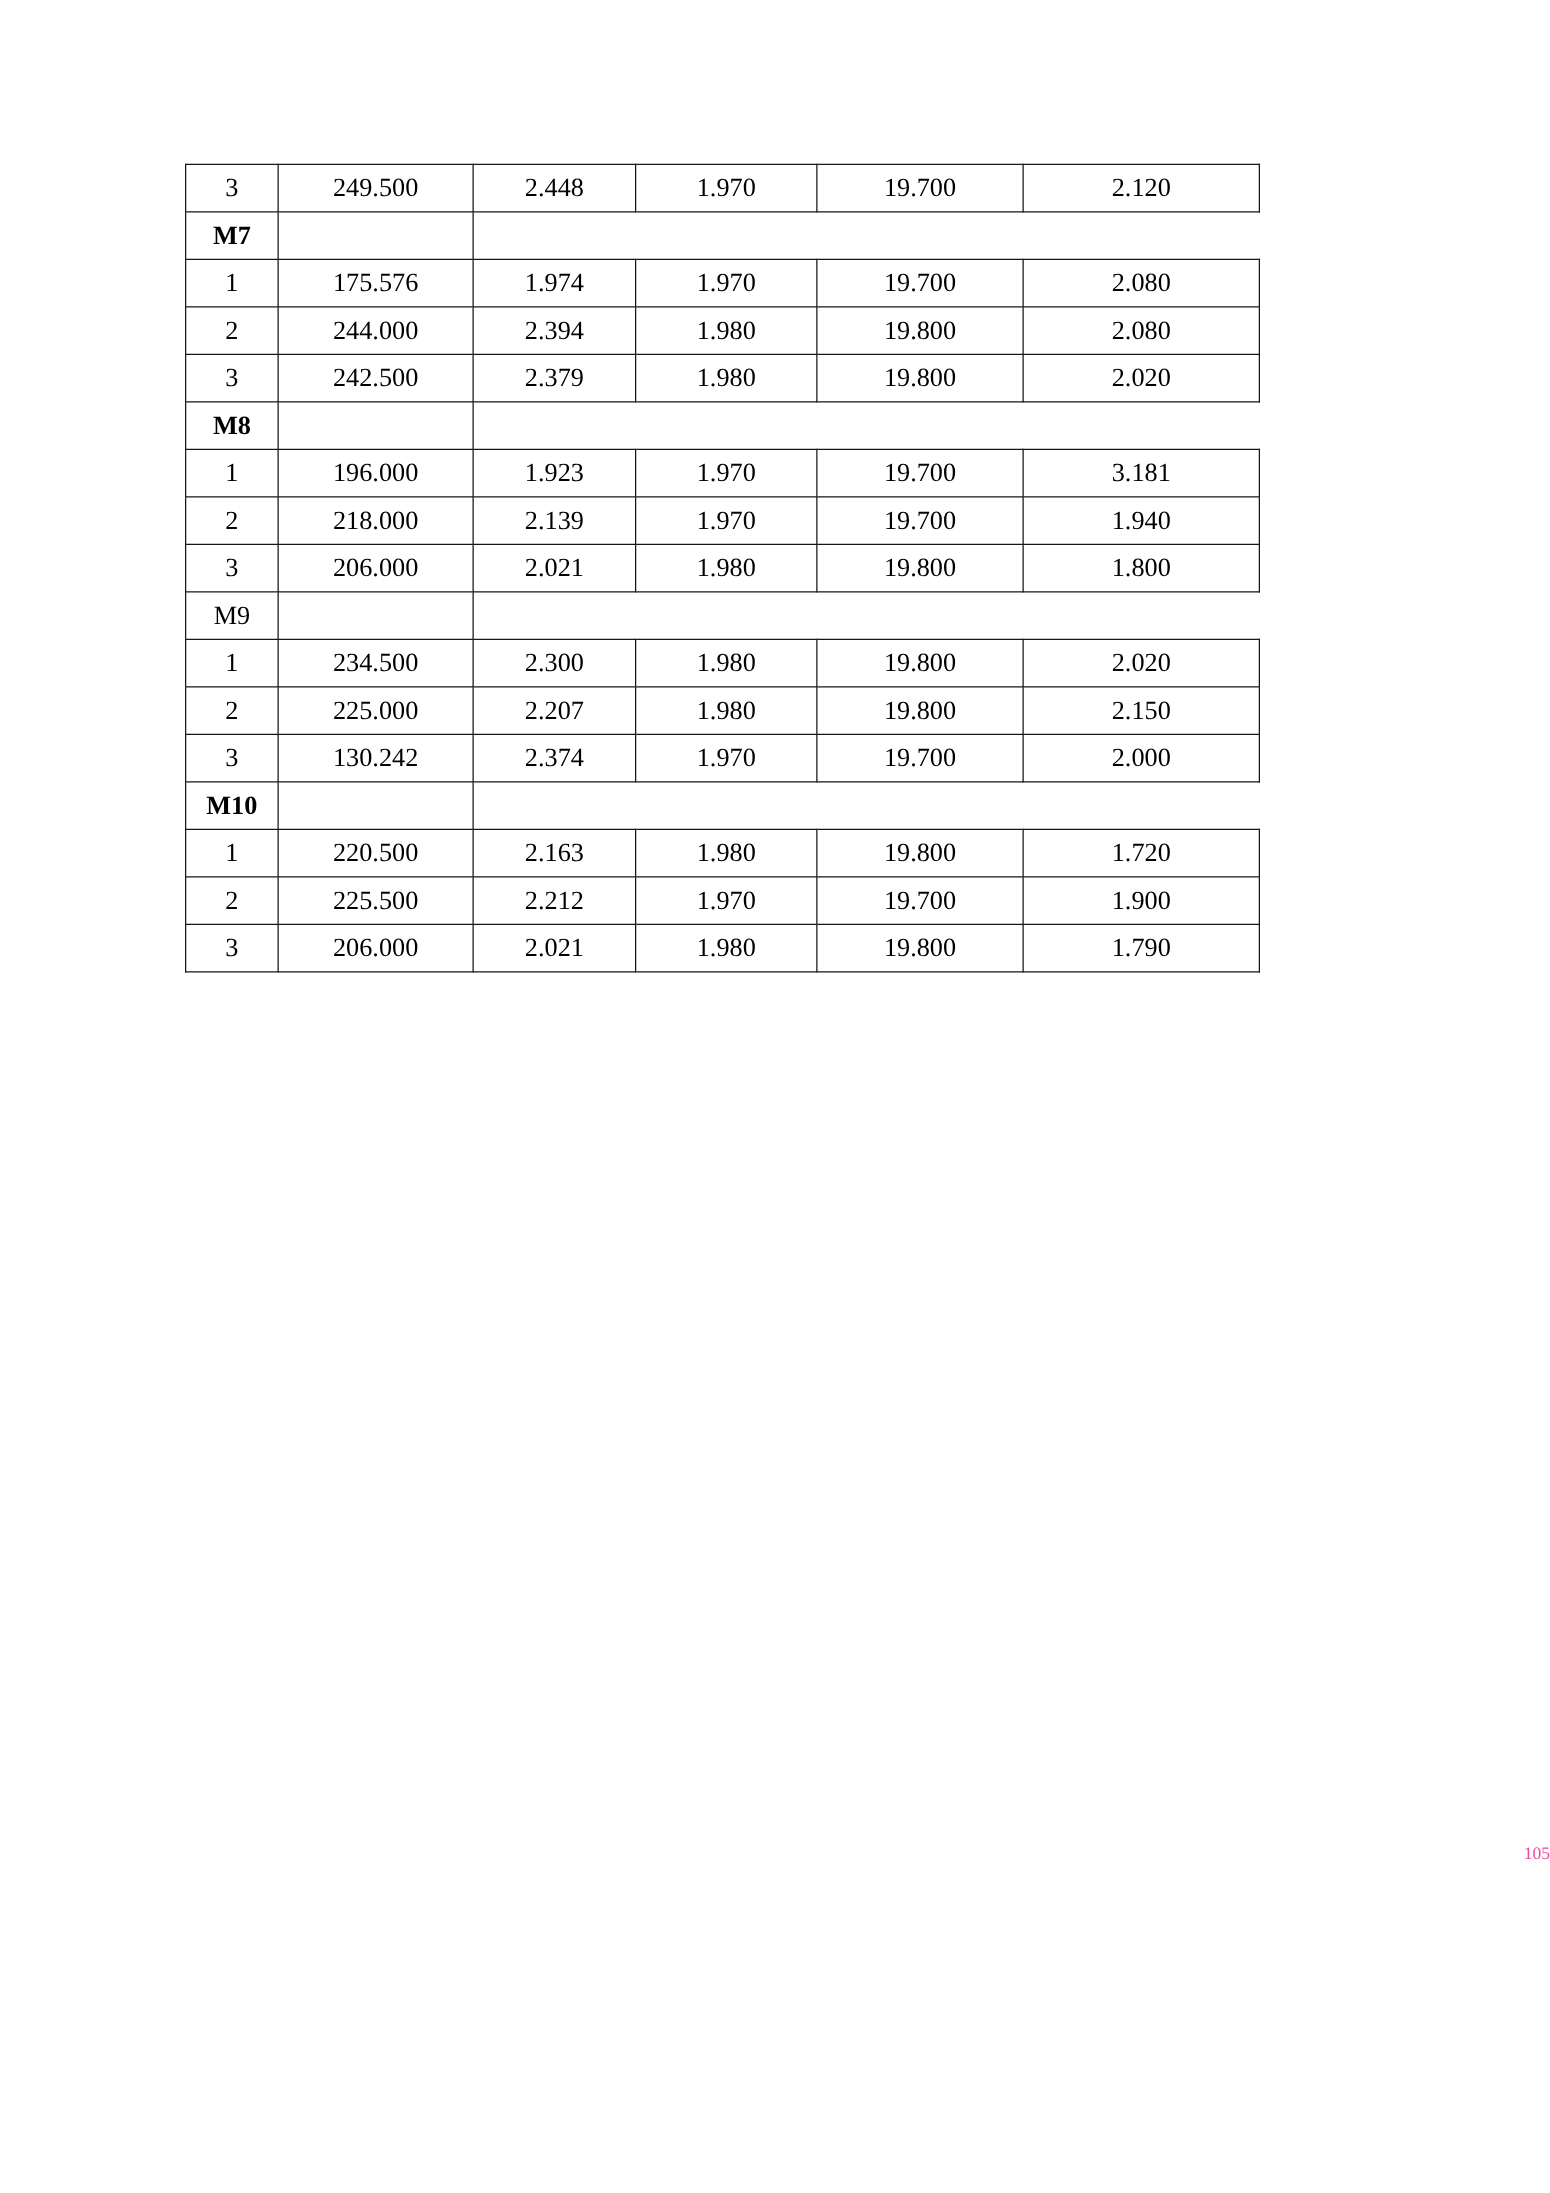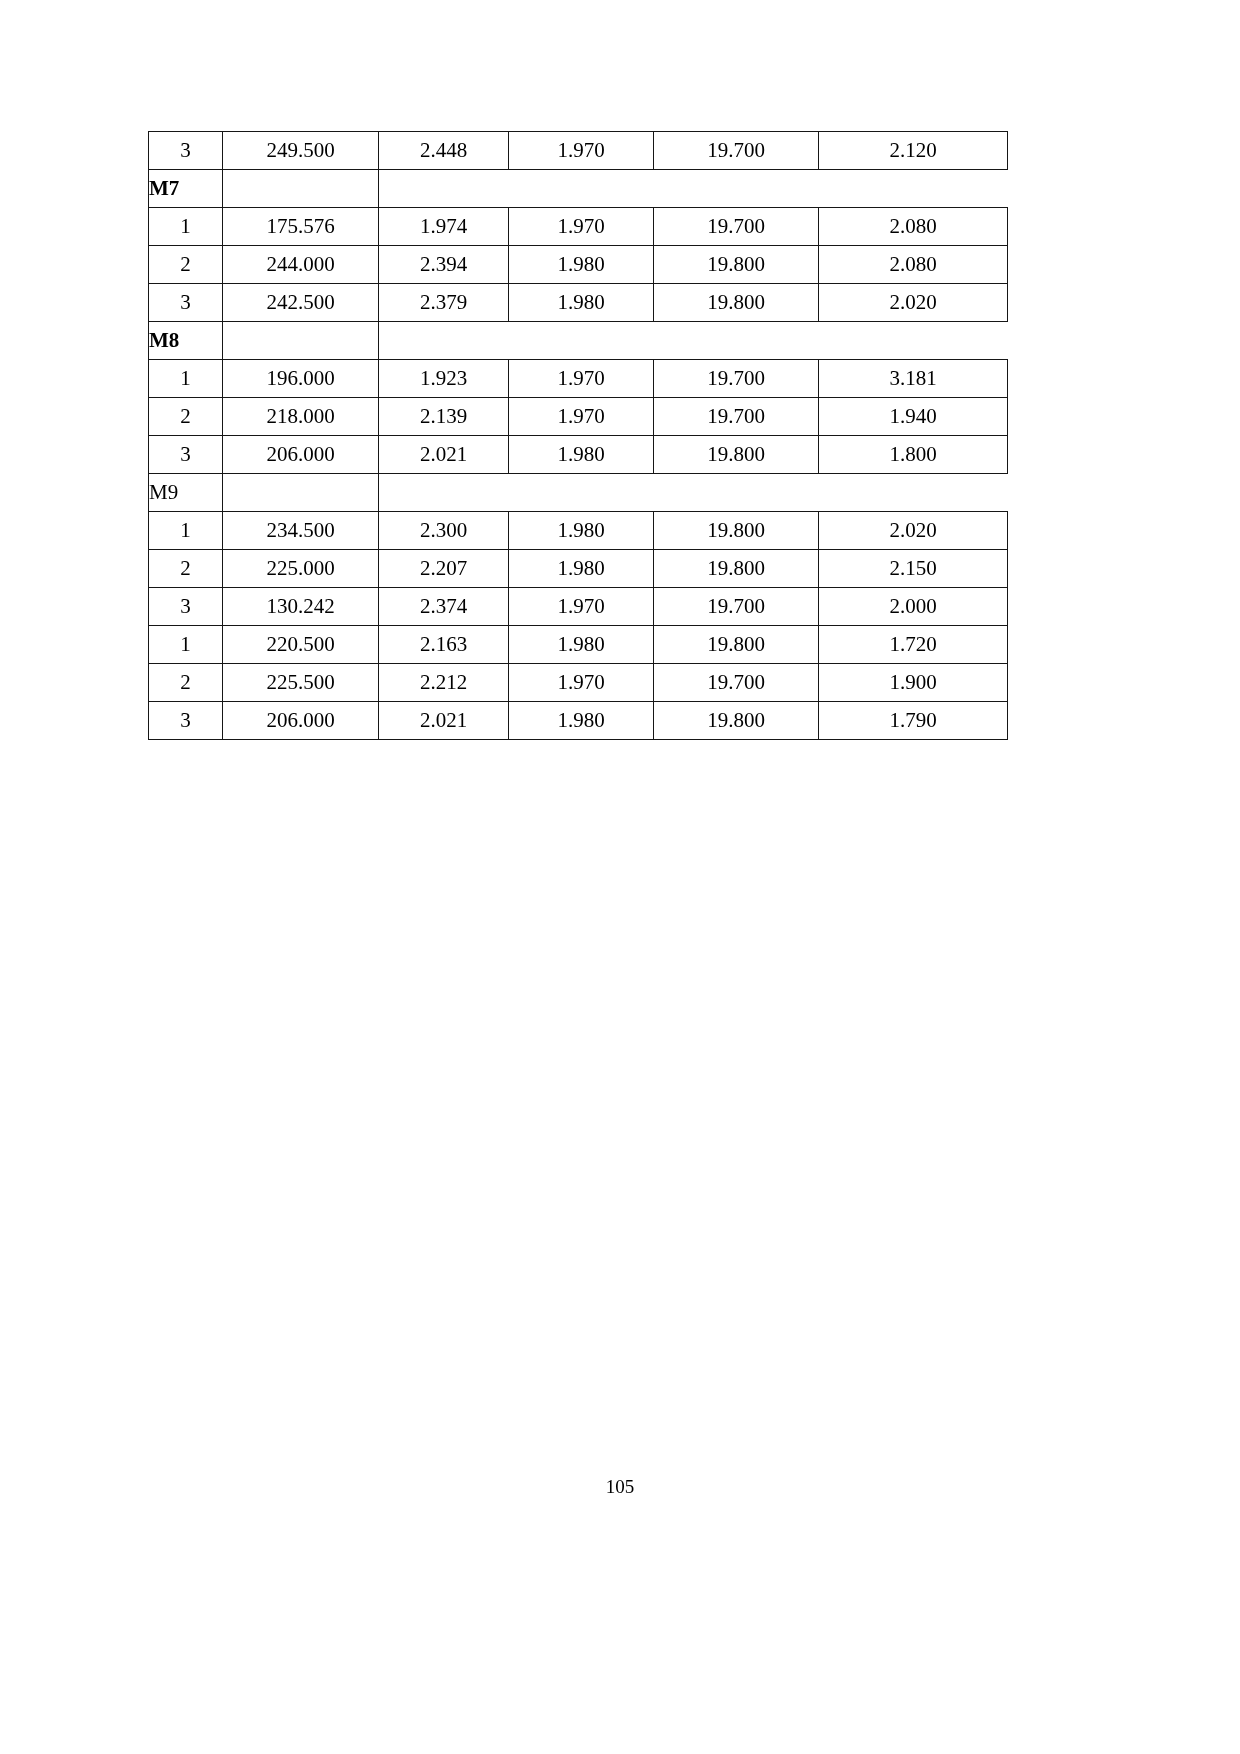--- a/index.html
+++ b/index.html
@@ -29,37 +29,37 @@
     border: 1.6px solid #161616;
     height: 37px;
     text-align: center;
     vertical-align: middle;
     font-size: 21px;
     padding: 0;
     overflow: hidden;
     white-space: nowrap;
   }
   table.data-table td.section-label {
-    text-align: left;
+    text-align: center;
   }
   table.data-table td.no-border {
     border: none;
     background: transparent;
   }
   .bold {
     font-weight: bold;
   }
   .page-number {
     position: absolute;
     top: 1476px;
     left: 0;
     width: 100%;
-    text-align: center;
-    font-size: 19px;
-    color: #000000;
+    text-align: right;
+    font-size: 14px;
+    color: #ec4899;
   }
 </style>
 </head>
 <body>
 
 <div class="page">
 
   <table class="data-table">
     <colgroup>
         <col style="width: 74px;">
@@ -159,20 +159,25 @@
         </tr>
         <tr>
           <td>3</td>
           <td>130.242</td>
           <td>2.374</td>
           <td>1.970</td>
           <td>19.700</td>
           <td>2.000</td>
         </tr>
         <tr>
+          <td class="section-label bold">M10</td>
+          <td></td>
+          <td colspan="4" class="no-border"></td>
+        </tr>
+        <tr>
           <td>1</td>
           <td>220.500</td>
           <td>2.163</td>
           <td>1.980</td>
           <td>19.800</td>
           <td>1.720</td>
         </tr>
         <tr>
           <td>2</td>
           <td>225.500</td>

